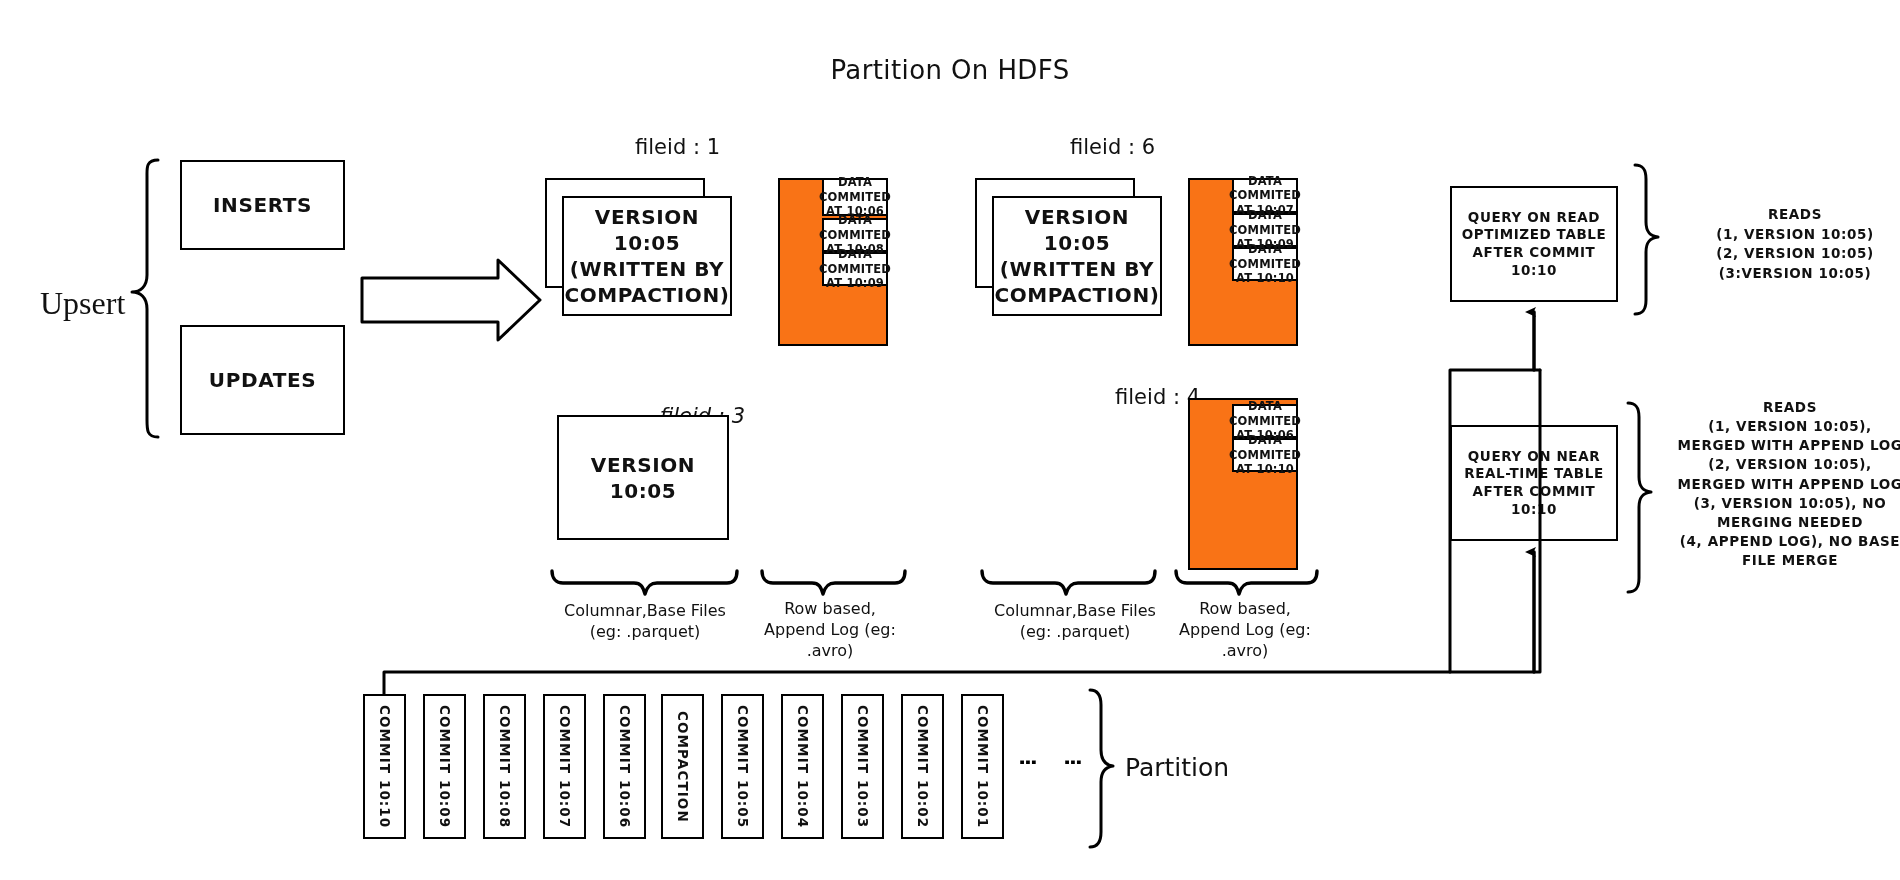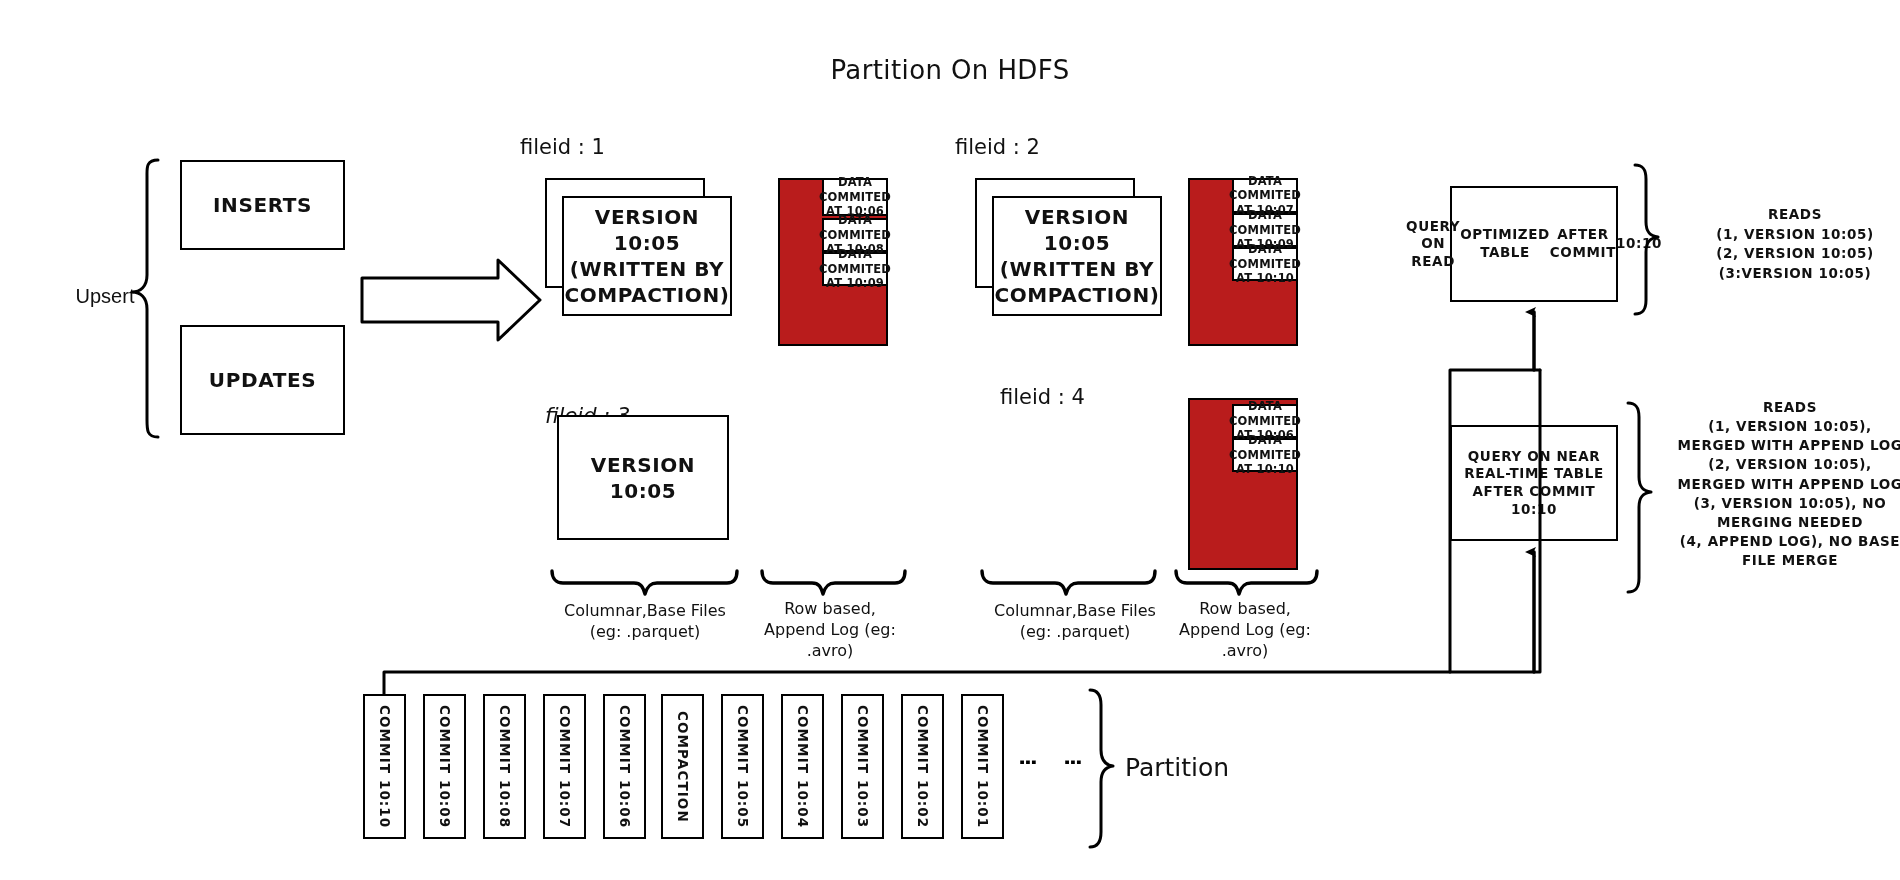--- a/index.html
+++ b/index.html
@@ -11,30 +11,30 @@
   .stage{position:absolute;left:0;top:0;width:1900px;height:880px;border-radius:8px;}
   .abs{position:absolute;box-sizing:border-box;}
 
   
   .title{
     font-size:26px;letter-spacing:.4px;text-align:center;
     font-family:"DejaVu Sans","Liberation Sans",sans-serif;
     font-weight:400;
   }
   .plain{
-    font-size:21px;font-weight:400;text-align:left;line-height:1.22;
+    font-size:21px;font-weight:400;text-align:right;line-height:1.22;
     font-family:"DejaVu Sans","Liberation Sans",sans-serif;
   }
   .plain-s{
     font-size:16px;font-weight:400;text-align:center;line-height:1.32;
     font-family:"DejaVu Sans","Liberation Sans",sans-serif;
   }
   .plain-l{
-    font-size:20px;font-weight:400;text-align:center;
-    font-family:Liberation Sans, sans-serif;
+    font-size:32px;font-weight:400;text-align:left;
+    font-family:Liberation Serif, serif;
   }
   
   .caps{
     font-family:"DejaVu Sans","Liberation Sans",sans-serif;
     font-weight:700;text-transform:uppercase;letter-spacing:.6px;
     text-align:center;line-height:1.3;font-size:15px;
   }
   .caps-xs{font-size:11.5px;letter-spacing:.2px;line-height:1.25;}
   .caps-sm{font-size:13.5px;}
   .caps-md{font-size:20px;}
@@ -42,21 +42,21 @@
   
   .box{border:2.5px solid #000;background:#fff;display:flex;align-items:center;justify-content:center;}
   .shadowbox{border:2.5px solid #000;background:#fff;}
 
   
   .logcell{
     border:2.2px solid #000;background:#fff;
     display:flex;align-items:center;justify-content:center;
     box-sizing:border-box;
   }
-  .logshell{border:2.2px solid #000;background:#b91c1c;box-sizing:border-box;padding-left:44px;}
+  .logshell{border:2.2px solid #000;background:#f97316;box-sizing:border-box;padding-left:44px;}
 
   
   .chip{
     border:2.2px solid #000;background:#fff;box-sizing:border-box;
     display:flex;align-items:center;justify-content:center;
   }
   .chip span{
     writing-mode:vertical-rl;
     font-family:"DejaVu Sans","Liberation Sans",sans-serif;
     font-weight:700;text-transform:uppercase;
@@ -106,21 +106,21 @@
     <div class="logcell" style="height:34px;margin:0 -2.2px;flex-direction:column;">
       <span class="caps caps-xs">DATA COMMITED</span>
       <span class="caps caps-xs">AT 10:08</span>
     </div>
     <div class="logcell" style="height:34px;margin:0 -2.2px;flex-direction:column;">
       <span class="caps caps-xs">DATA COMMITED</span>
       <span class="caps caps-xs">AT 10:09</span>
     </div>
   </div>
 
-  <div class="abs plain" style="left:955px;top:135px;width:200px;">fileid : 2</div>
+  <div class="abs plain" style="left:955px;top:135px;width:200px;">fileid : 6</div>
 
   <div class="abs shadowbox" style="left:975px;top:178px;width:160px;height:110px;"></div>
   <div class="abs box" style="left:992px;top:196px;width:170px;height:120px;flex-direction:column;">
     <span class="caps caps-md">VERSION 10:05</span>
     <span class="caps caps-md">(WRITTEN BY</span>
     <span class="caps caps-md">COMPACTION)</span>
   </div>
 
   <div class="abs logshell" style="left:1188px;top:178px;width:110px;height:168px;">
     <div class="logcell" style="height:35px;margin:-2.2px -2.2px 0 -2.2px;flex-direction:column;">
@@ -166,21 +166,21 @@
   <div class="abs plain-s" style="left:975px;top:600px;width:200px;">
     <div>Columnar,Base Files</div>
     <div>(eg: .parquet)</div>
   </div>
   <div class="abs plain-s" style="left:1155px;top:598px;width:180px;">
     <div>Row based,</div>
     <div>Append Log  (eg:</div>
     <div>.avro)</div>
   </div>
 
-  <div class="abs box" style="left:1450px;top:186px;width:168px;height:116px;flex-direction:row;">
+  <div class="abs box" style="left:1450px;top:186px;width:168px;height:116px;flex-direction:column;">
     <span class="caps caps-sm">QUERY ON READ</span>
     <span class="caps caps-sm">OPTIMIZED TABLE</span>
     <span class="caps caps-sm">AFTER COMMIT</span>
     <span class="caps caps-sm">10:10</span>
   </div>
 
   <div class="abs box" style="left:1450px;top:425px;width:168px;height:116px;flex-direction:column;">
     <span class="caps caps-sm">QUERY ON NEAR</span>
     <span class="caps caps-sm">REAL-TIME TABLE</span>
     <span class="caps caps-sm">AFTER COMMIT</span>

